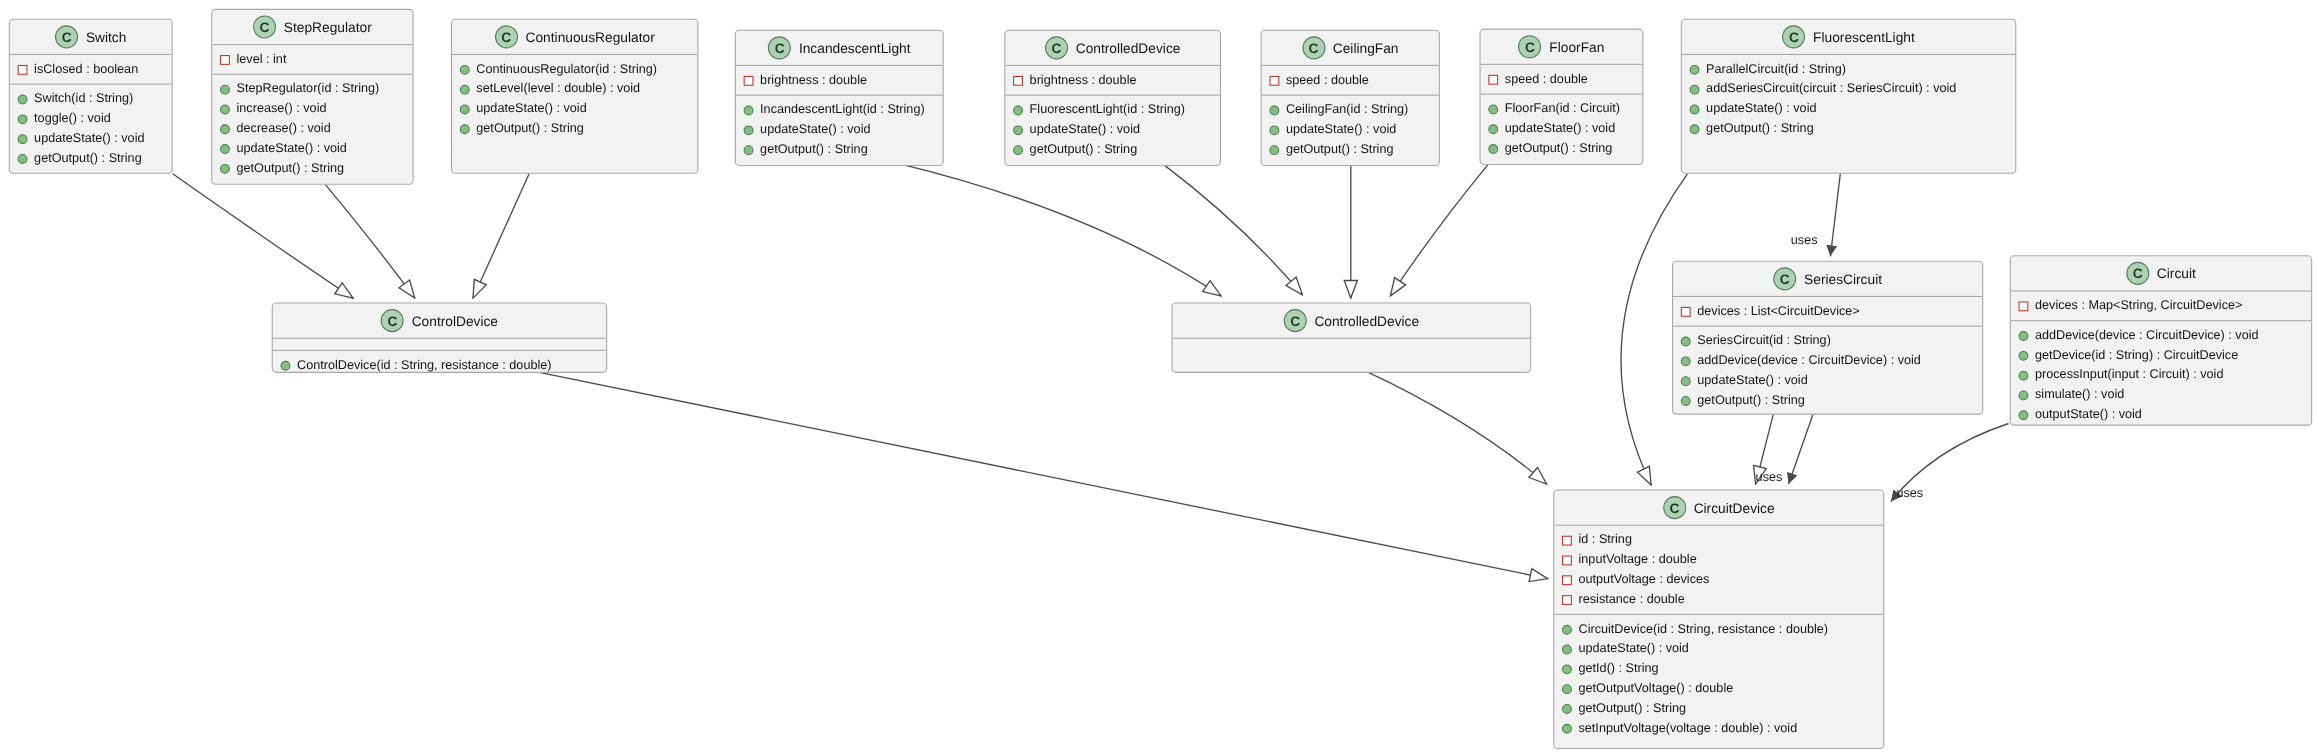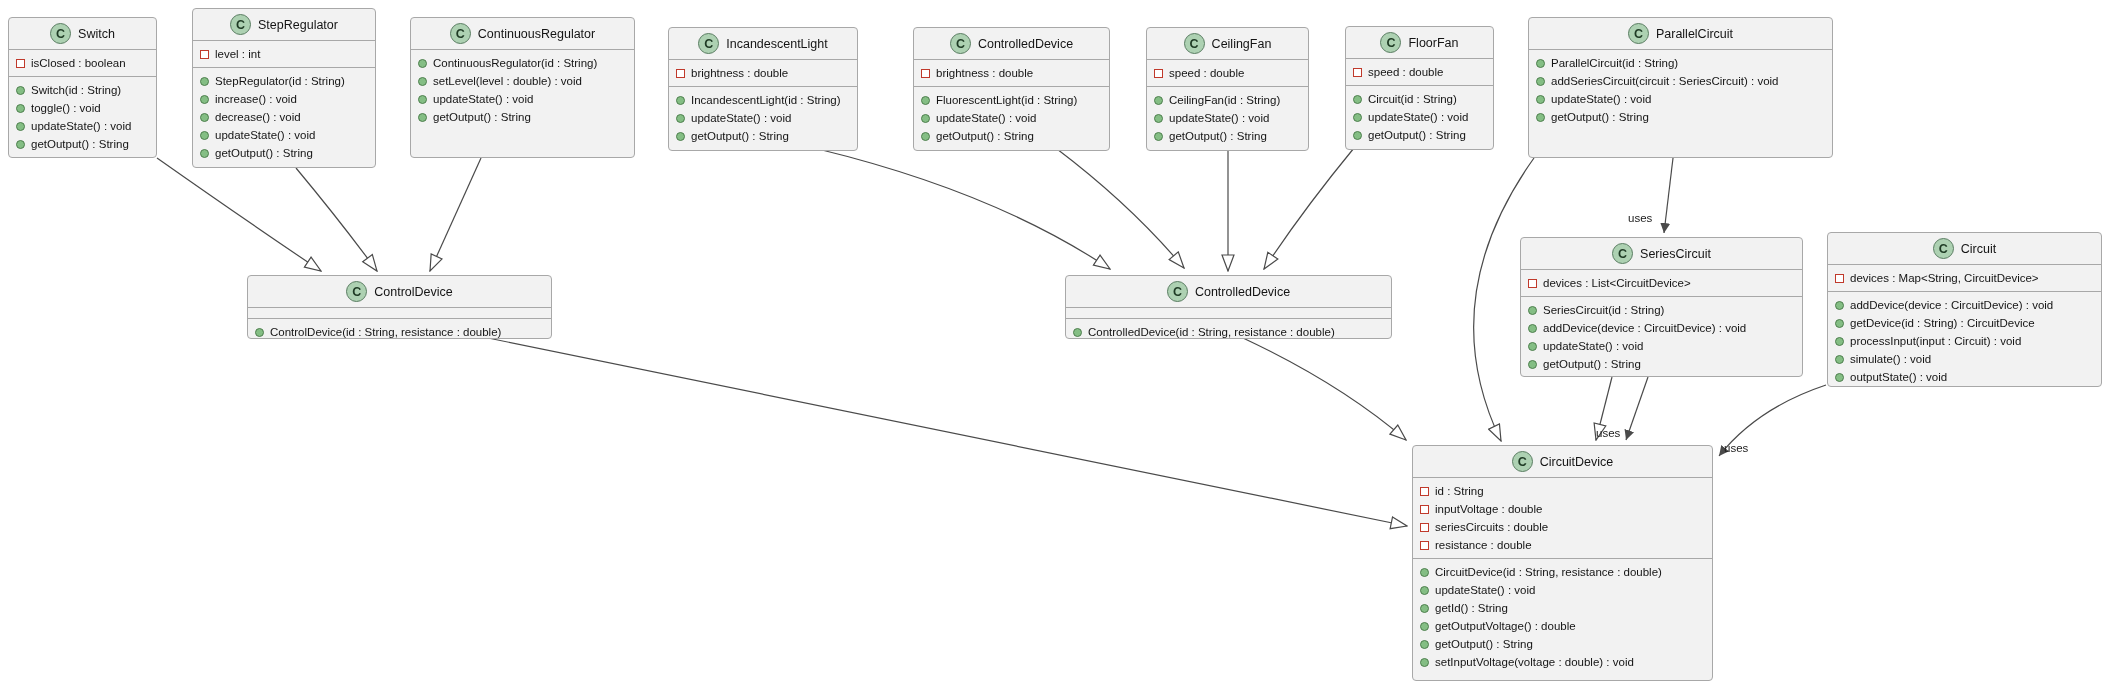--- a/index.html
+++ b/index.html
@@ -265,36 +265,36 @@
       </div>
       <div class="uml-section">
         <div class="uml-row">
           <span class="field-icon"></span>
           <span>speed : double</span>
         </div>
       </div>
       <div class="uml-section">
         <div class="uml-row">
           <span class="method-icon"></span>
-          <span>Circuit(id : String)</span>
+          <span>FloorFan(id : Circuit)</span>
         </div>
         <div class="uml-row">
           <span class="method-icon"></span>
           <span>updateState() : void</span>
         </div>
         <div class="uml-row">
           <span class="method-icon"></span>
           <span>getOutput() : String</span>
         </div>
       </div>
     </div>
     <div class="uml-class" style="left: 1528px; top: 17px; width: 305px; height: 141px;">
       <div class="uml-title">
         <span class="c-icon">C</span>
-        <span>ParallelCircuit</span>
+        <span>FluorescentLight</span>
       </div>
       <div class="uml-section">
         <div class="uml-row">
           <span class="method-icon"></span>
           <span>ParallelCircuit(id : String)</span>
         </div>
         <div class="uml-row">
           <span class="method-icon"></span>
           <span>addSeriesCircuit(circuit : SeriesCircuit) : void</span>
         </div>
@@ -320,26 +320,20 @@
           <span>ControlDevice(id : String, resistance : double)</span>
         </div>
       </div>
     </div>
     <div class="uml-class" style="left: 1065px; top: 275px; width: 327px; height: 64px;">
       <div class="uml-title">
         <span class="c-icon">C</span>
         <span>ControlledDevice</span>
       </div>
       <div class="uml-section empty"></div>
-      <div class="uml-section">
-        <div class="uml-row">
-          <span class="method-icon"></span>
-          <span>ControlledDevice(id : String, resistance : double)</span>
-        </div>
-      </div>
     </div>
     <div class="uml-class" style="left: 1520px; top: 237px; width: 283px; height: 140px;">
       <div class="uml-title">
         <span class="c-icon">C</span>
         <span>SeriesCircuit</span>
       </div>
       <div class="uml-section">
         <div class="uml-row">
           <span class="field-icon"></span>
           <span>devices : List&lt;CircuitDevice&gt;</span>
@@ -407,21 +401,21 @@
         <div class="uml-row">
           <span class="field-icon"></span>
           <span>id : String</span>
         </div>
         <div class="uml-row">
           <span class="field-icon"></span>
           <span>inputVoltage : double</span>
         </div>
         <div class="uml-row">
           <span class="field-icon"></span>
-          <span>seriesCircuits : double</span>
+          <span>outputVoltage : devices</span>
         </div>
         <div class="uml-row">
           <span class="field-icon"></span>
           <span>resistance : double</span>
         </div>
       </div>
       <div class="uml-section">
         <div class="uml-row">
           <span class="method-icon"></span>
           <span>CircuitDevice(id : String, resistance : double)</span>

